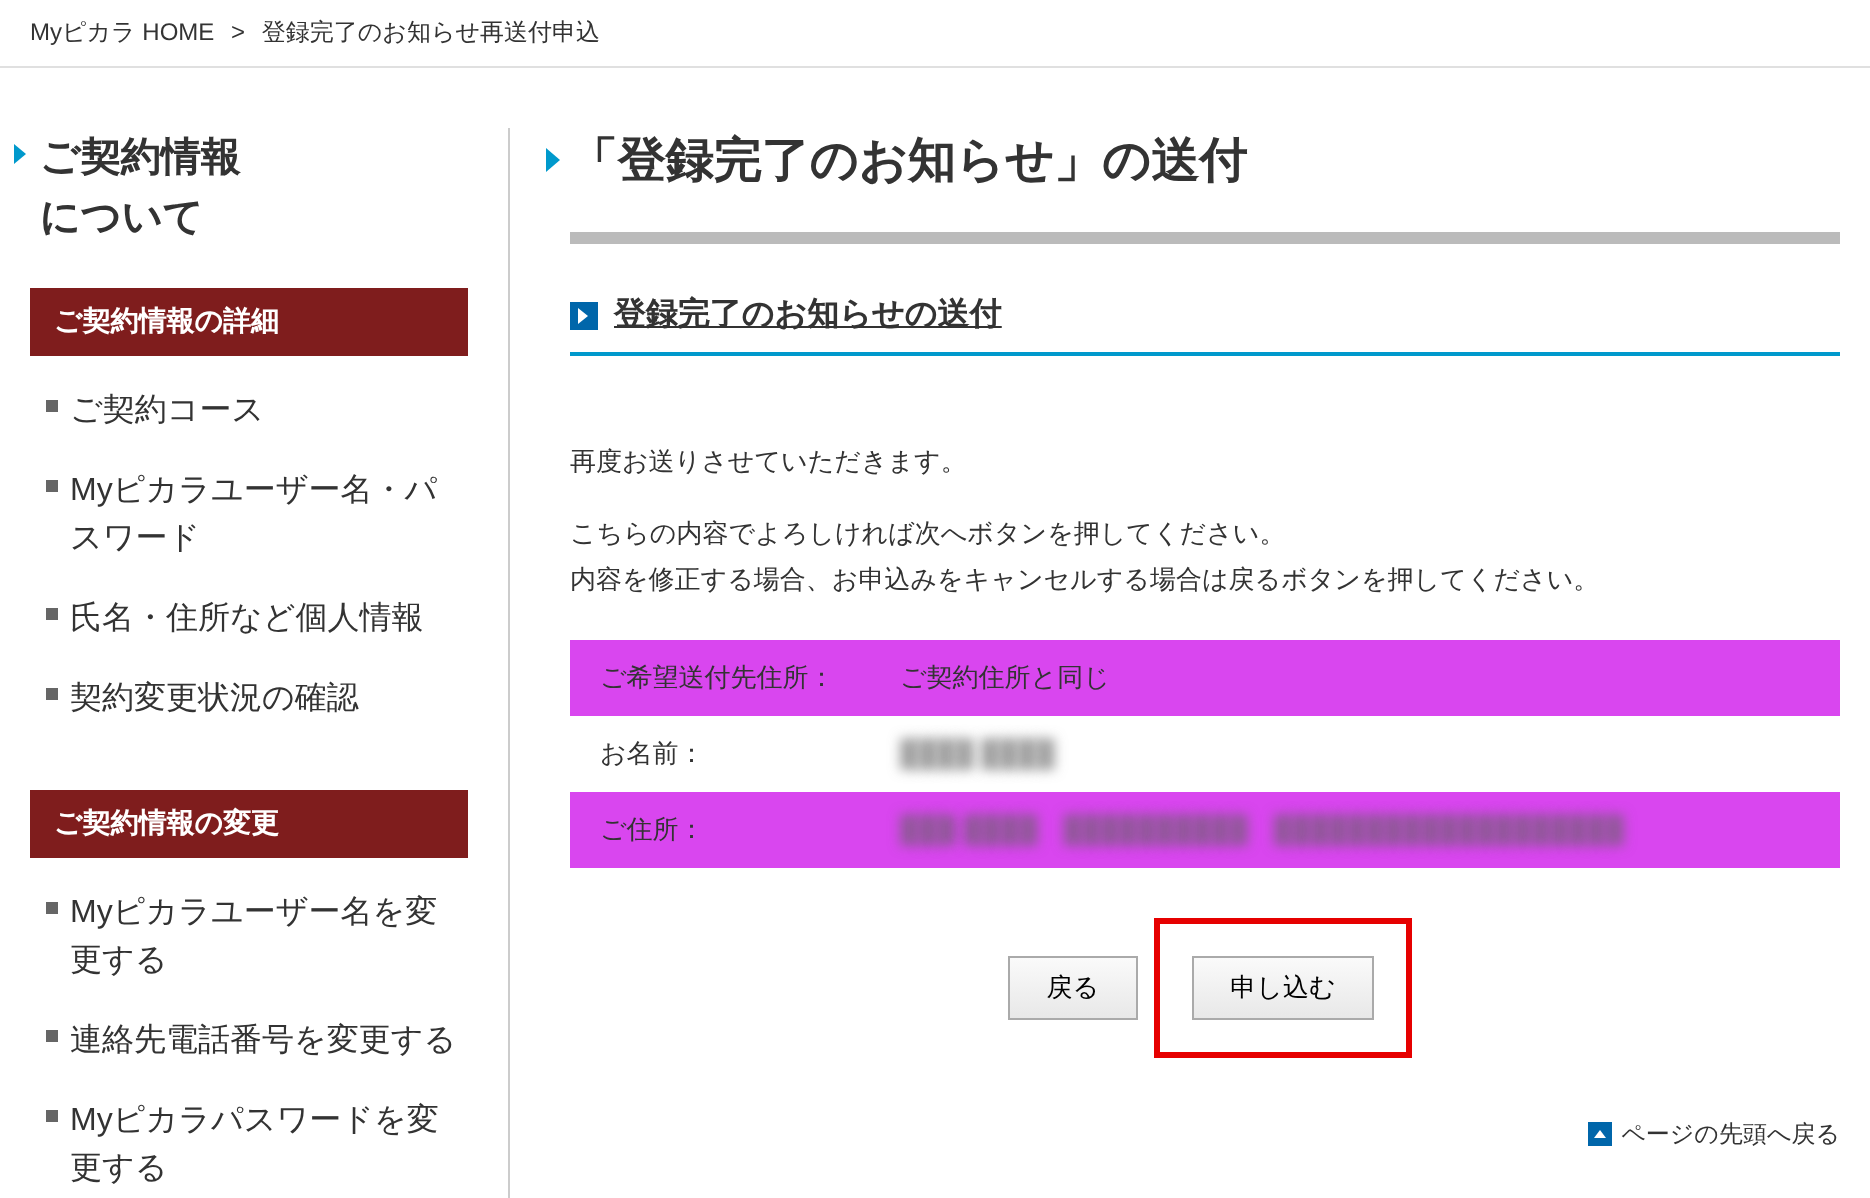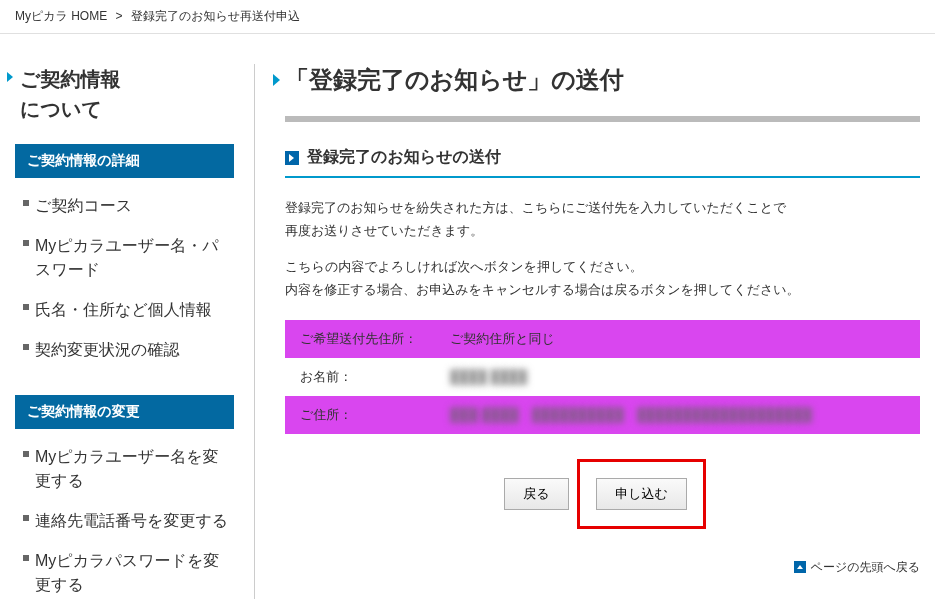--- a/index.html
+++ b/index.html
@@ -39,21 +39,21 @@
       position: absolute;
       left: -8px;
       top: 8px;
       width: 0; height: 0;
       border-top: 5px solid transparent;
       border-bottom: 5px solid transparent;
       border-left: 6px solid #0099cc;
     }
     
     .section-header {
-      background: #0369a1;
+      background: #7f1d1d;
       color: #fff;
       font-weight: bold;
       padding: 8px 12px;
       font-size: 14px;
       margin-top: 10px;
     }
     
     .menu-list {
       list-style: none;
       padding: 8px 0 15px 0;
@@ -103,20 +103,21 @@
     }
     
     .section-title {
       font-size: 16px;
       font-weight: bold;
       padding-bottom: 8px;
       border-bottom: 2px solid #0099cc;
       margin-bottom: 18px;
       display: flex;
       align-items: center;
+      text-decoration: underline;
     }
     .sq-icon {
       display: inline-block;
       width: 14px;
       height: 14px;
       background: #0066aa;
       margin-right: 8px;
       position: relative;
     }
     .sq-icon::after {
@@ -237,21 +238,21 @@
       <h1 class="page-title">「登録完了のお知らせ」の送付</h1>
       <div class="title-underline"></div>
 
       <h2 class="section-title">
         <span class="sq-icon"></span>
         <span>登録完了のお知らせの送付</span>
       </h2>
 
       <div class="description">
         <p>
-          <span>登録完了のお知らせを紛失された方は、こちらにご送付先を入力していただくことで</span><br>
+          <br>
           <span>再度お送りさせていただきます。</span>
         </p>
         <p>
           <span>こちらの内容でよろしければ次へボタンを押してください。</span><br>
           <span>内容を修正する場合、お申込みをキャンセルする場合は戻るボタンを押してください。</span>
         </p>
       </div>
 
       <table class="data-table">
         <tbody>

